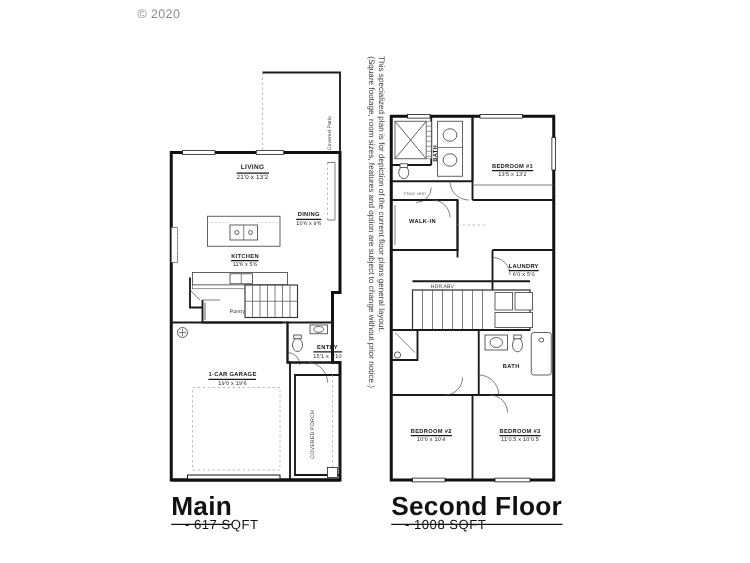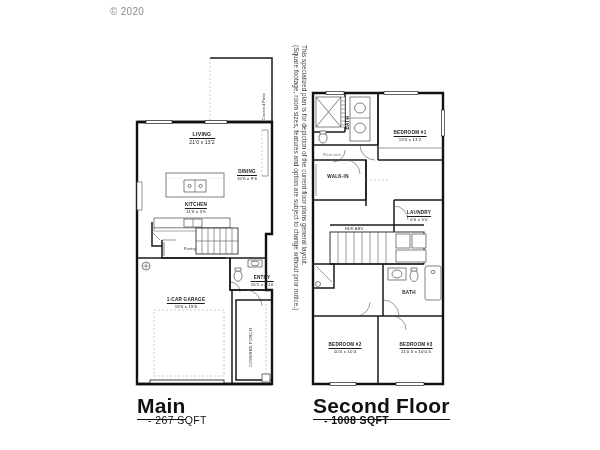--- a/index.html
+++ b/index.html
@@ -417,16 +417,16 @@
   <span class="dim">6'0 x 5'0</span>
 </div>
 <div class="rlabel nounder" style="left:338px; top:174px;">
   <span class="nm">WALK-IN</span>
 </div>
 
 <div class="tiny" style="left:354px; top:226px;">HDR ABV</div>
 <div class="tiny" style="left:332px; top:153px; font-size:3.6px; color:#666;">Floor vent</div>
 
 <div class="plan-title" style="left:137px; top:394px;">Main</div>
-<div class="plan-sqft" style="left:148px; top:414px;">- 267 SQFT</div>
+<div class="plan-sqft" style="left:148px; top:414px;">- 617 SQFT</div>
 
 <div class="plan-title" style="left:313px; top:394px;">Second Floor</div>
-<div class="plan-sqft" style="left:324px; top:414px;font-weight:bold;">- 1008 SQFT</div>
+<div class="plan-sqft" style="left:324px; top:414px;">- 1008 SQFT</div>
 
 </body></html>

